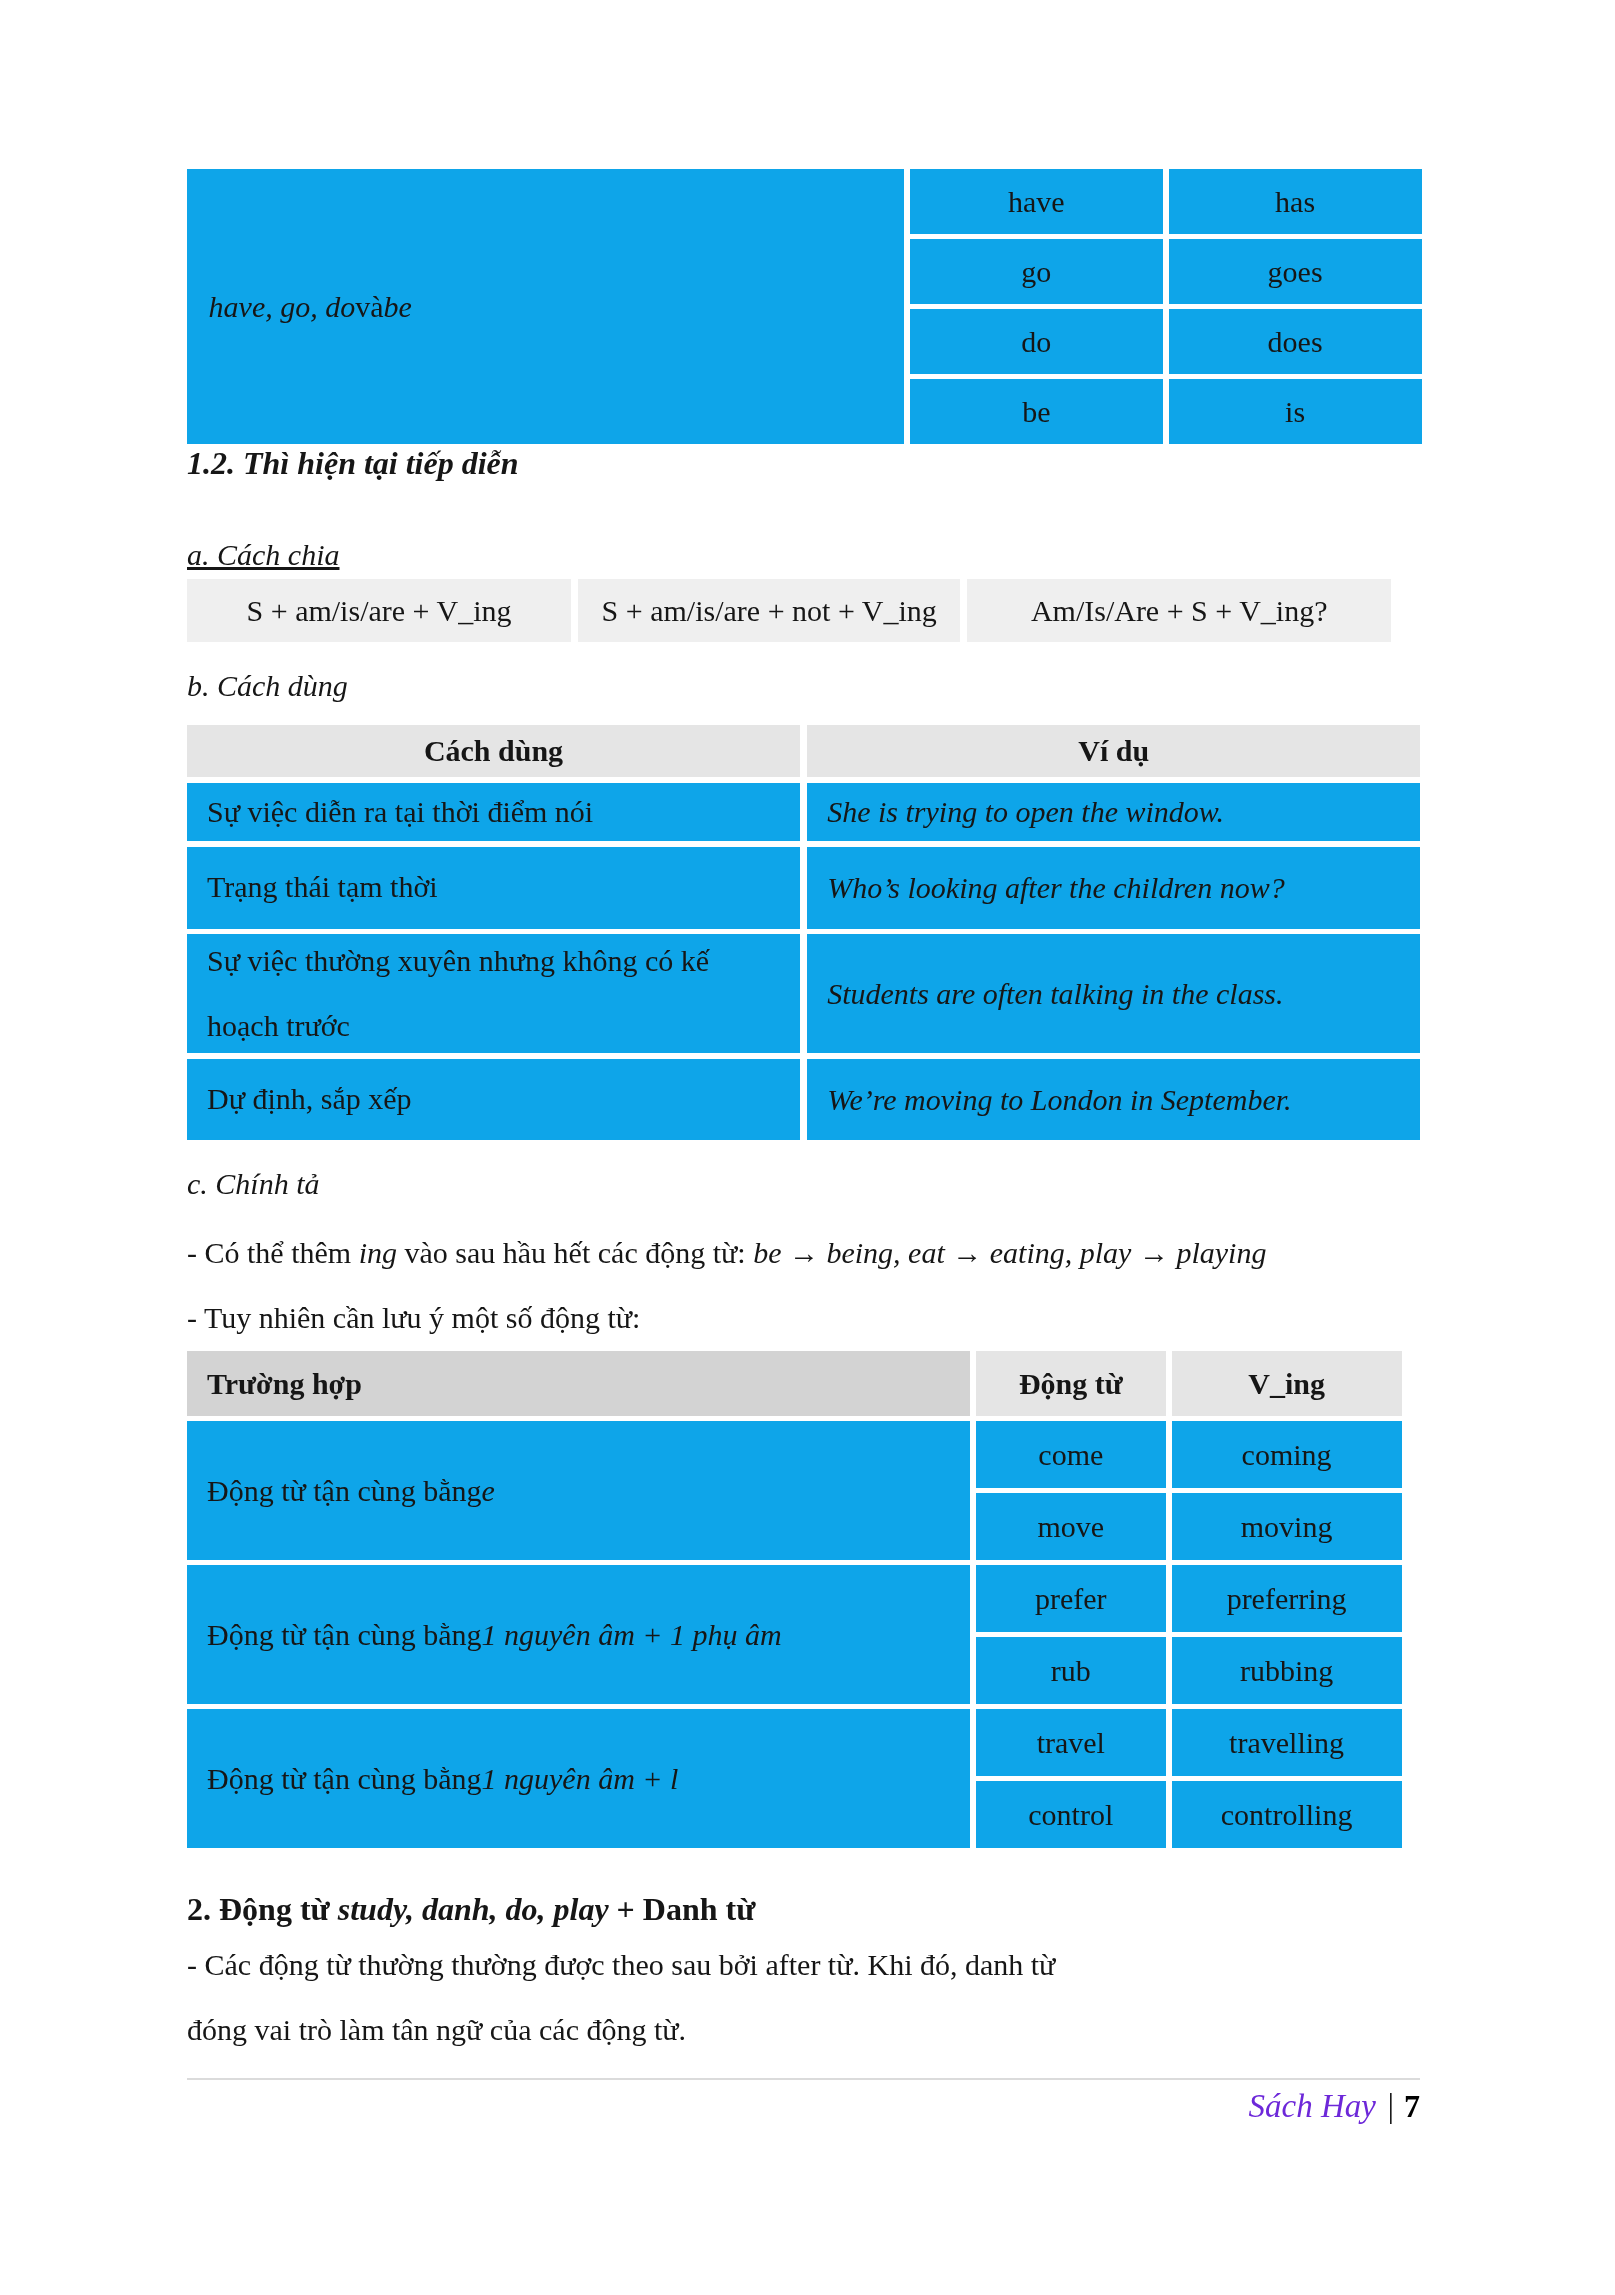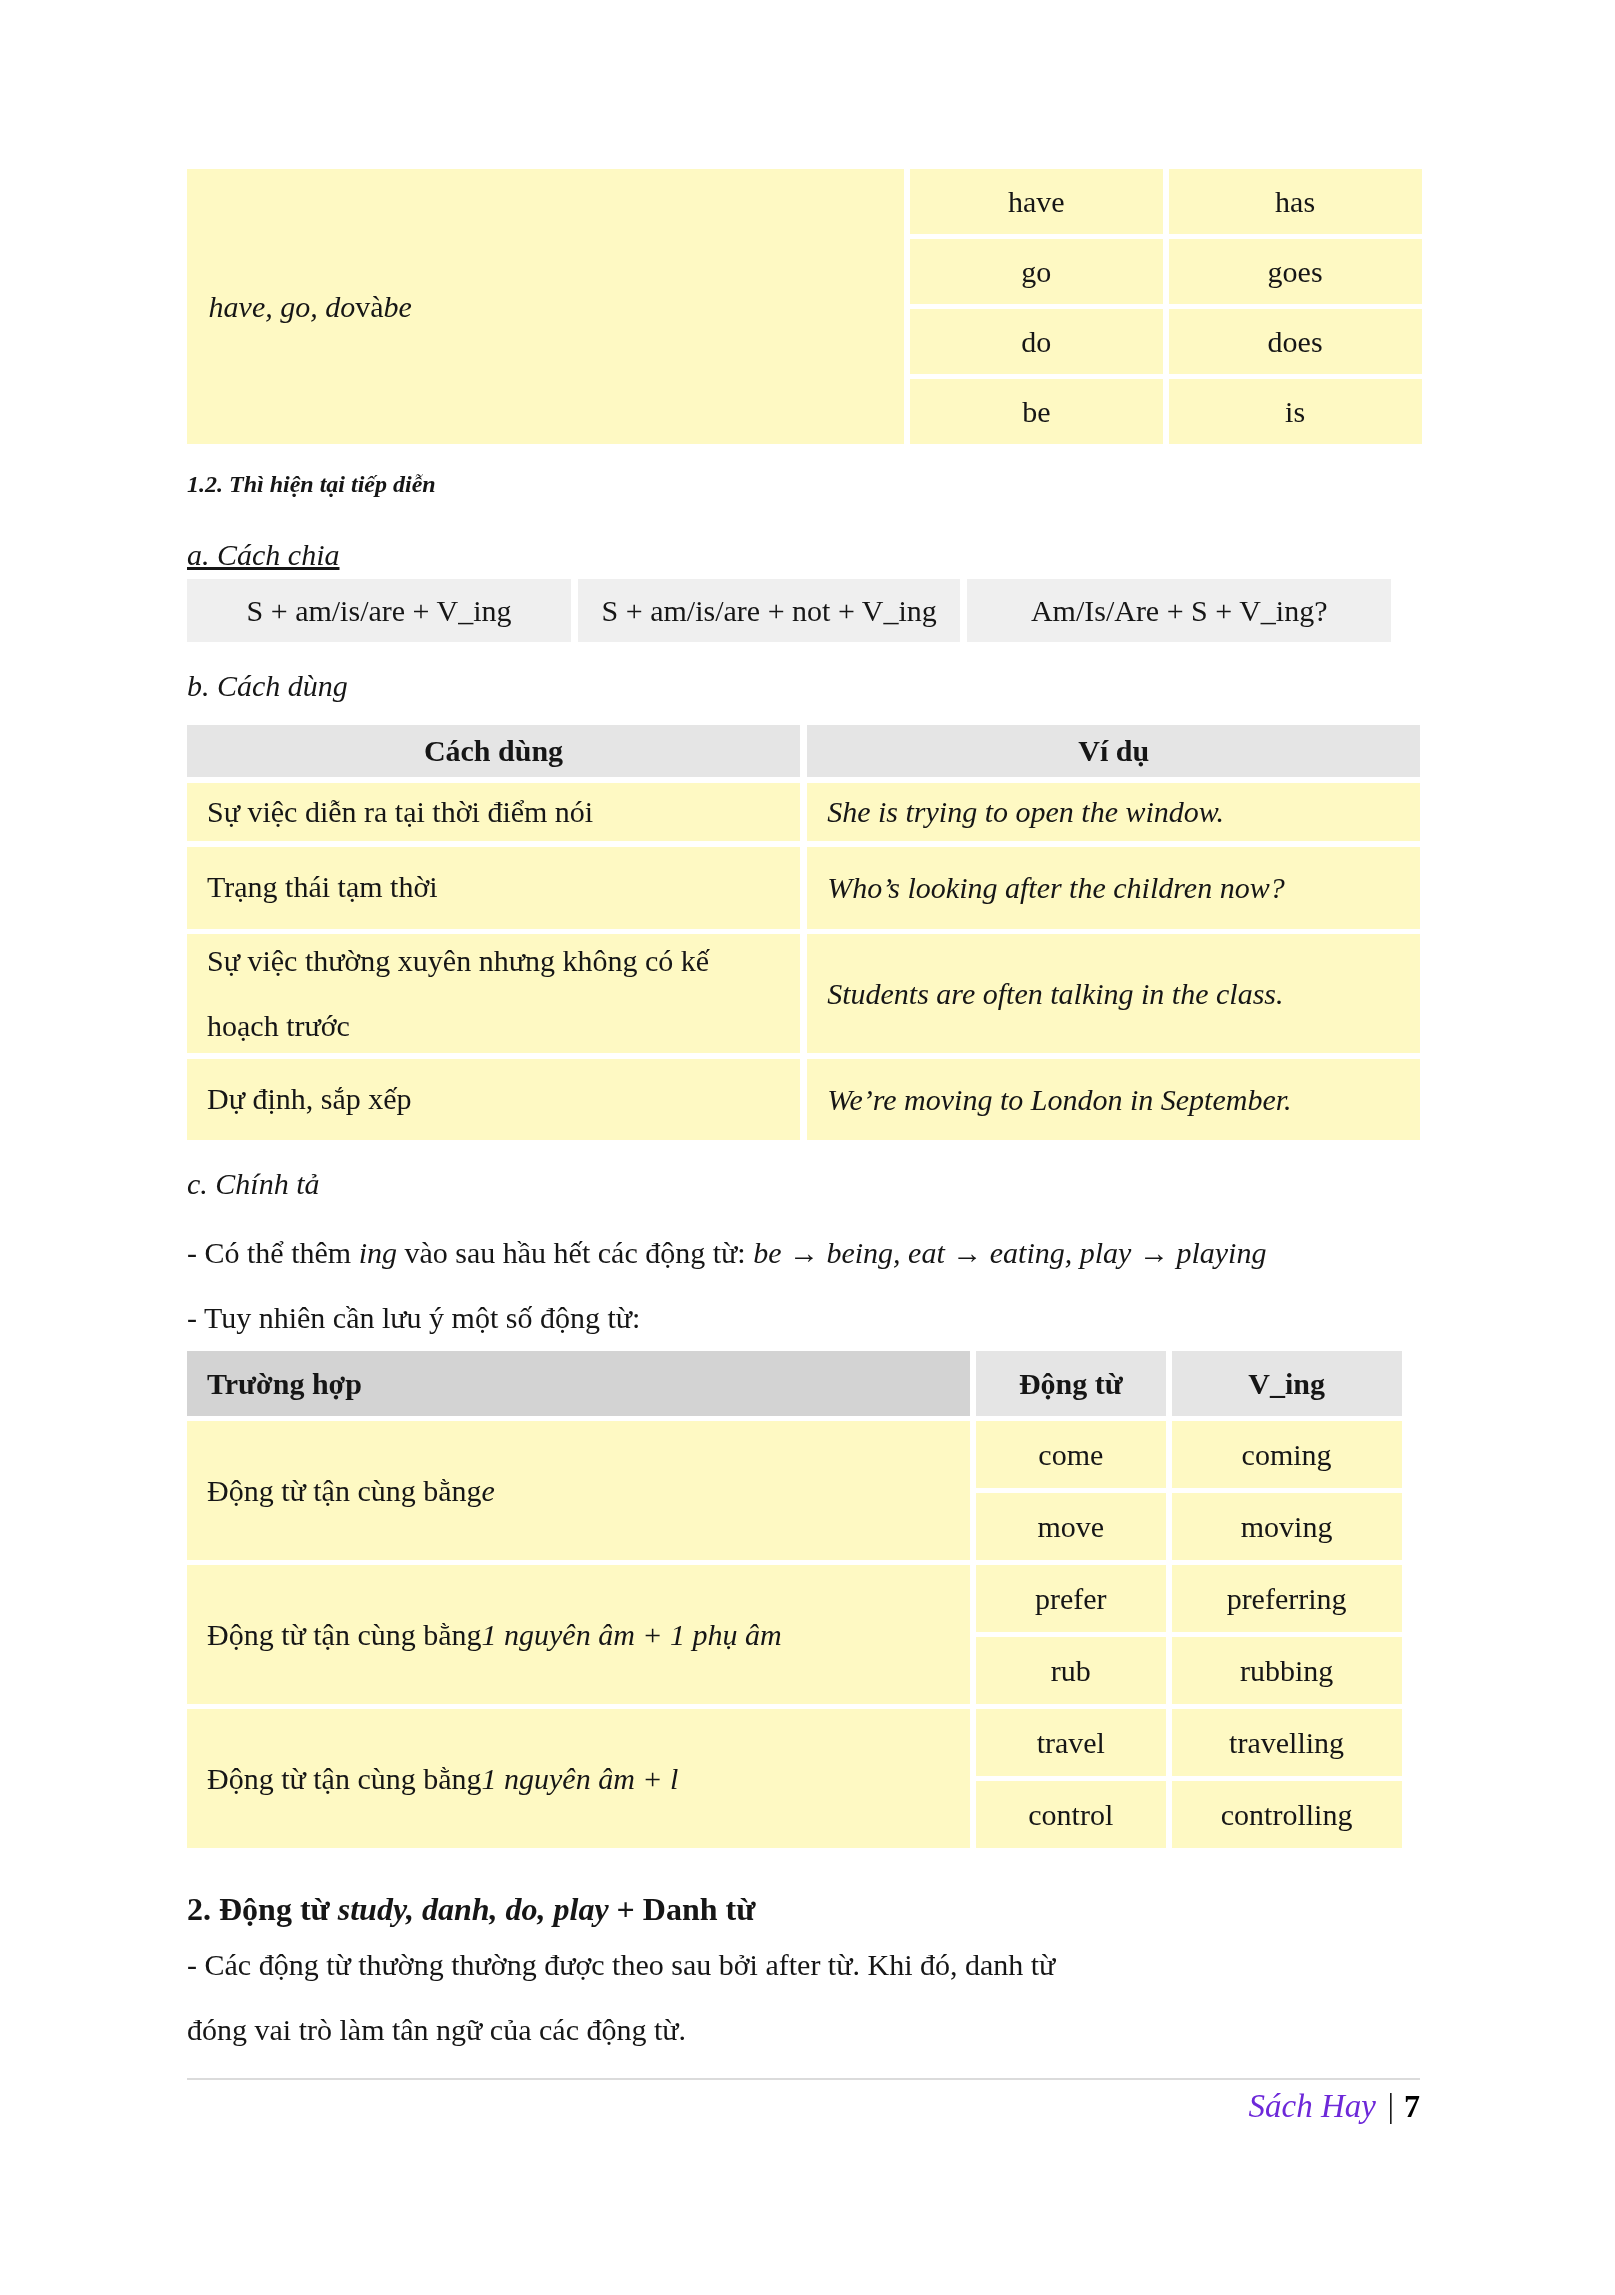--- a/index.html
+++ b/index.html
@@ -8,27 +8,27 @@
     font-family:"Liberation Serif","DejaVu Serif",serif;
     color:#161616;
     -webkit-font-smoothing:antialiased;
   }
   .content { position:absolute; left:187px; top:0; width:1233px; height:2295px; }
   .abs { position:absolute; left:0; width:100%; }
 
   
   .top-table { top:169px; display:grid; grid-template-columns:717px 253px 253px;
                column-gap:5.8px; row-gap:5px; grid-template-rows:65px 65px 65px 65px; }
-  .cell { background:#fef9c3; display:flex; align-items:center; justify-content:center;
+  .cell { background:#0ea5e9; display:flex; align-items:center; justify-content:center;
           font-size:30px; }
   .top-label { grid-row:1 / span 4; grid-column:1; justify-content:flex-start; padding-left:21.6px; box-sizing:border-box; }
   .top-label .it { font-style:italic; }
 
   
-  .h12 { top:471px; font-size:24px; font-weight:bold; font-style:italic;font-family:Liberation Serif, serif; }
+  .h12 { top:445px; font-size:32px; font-weight:bold; font-style:italic;font-family:Liberation Serif, serif; }
   .sub-label { font-size:30px; font-style:italic; }
   .la { top:538px;text-decoration:underline; } .lb { top:669px; } .lc { top:1167px; }
 
   
   .formulas { top:579px; display:flex; }
   .fbox { background:#efefef; height:63px; display:flex; align-items:center; justify-content:center; font-size:30px; }
   .f1 { width:384px; } .f2 { width:382px; margin-left:7.2px; } .f3 { width:424px; margin-left:7px; }
 
   
   .tableb { top:725px; display:grid; grid-template-columns:613px 613px;

